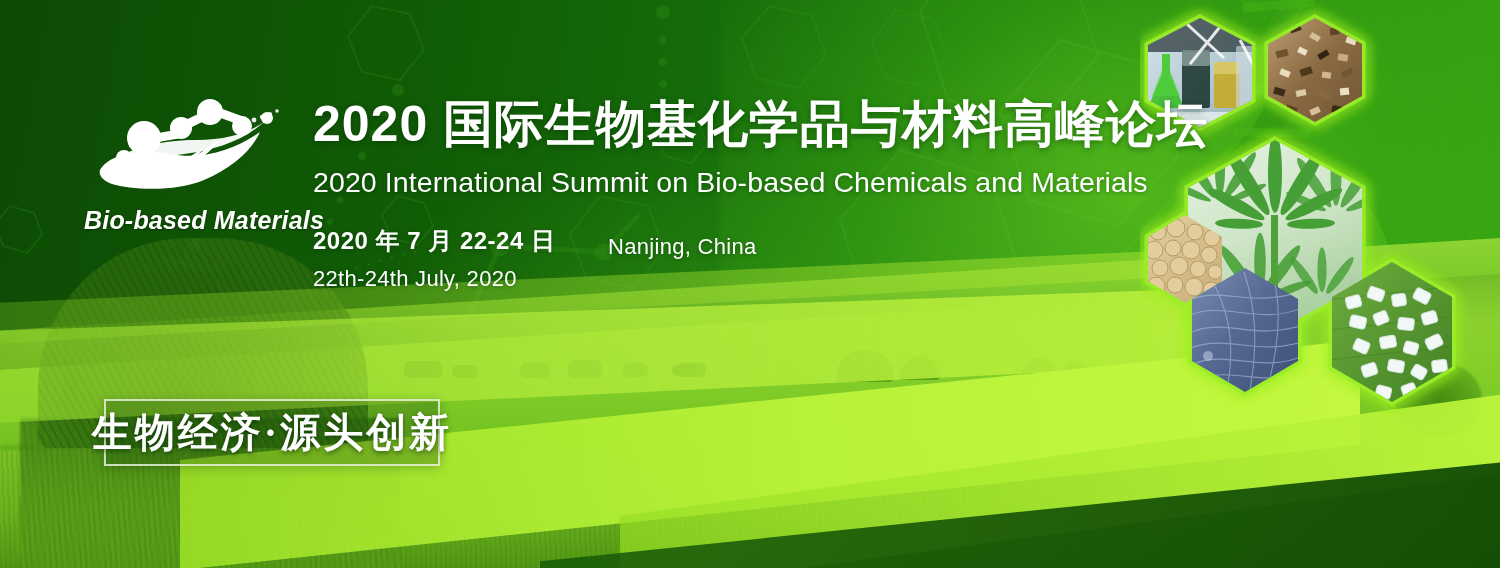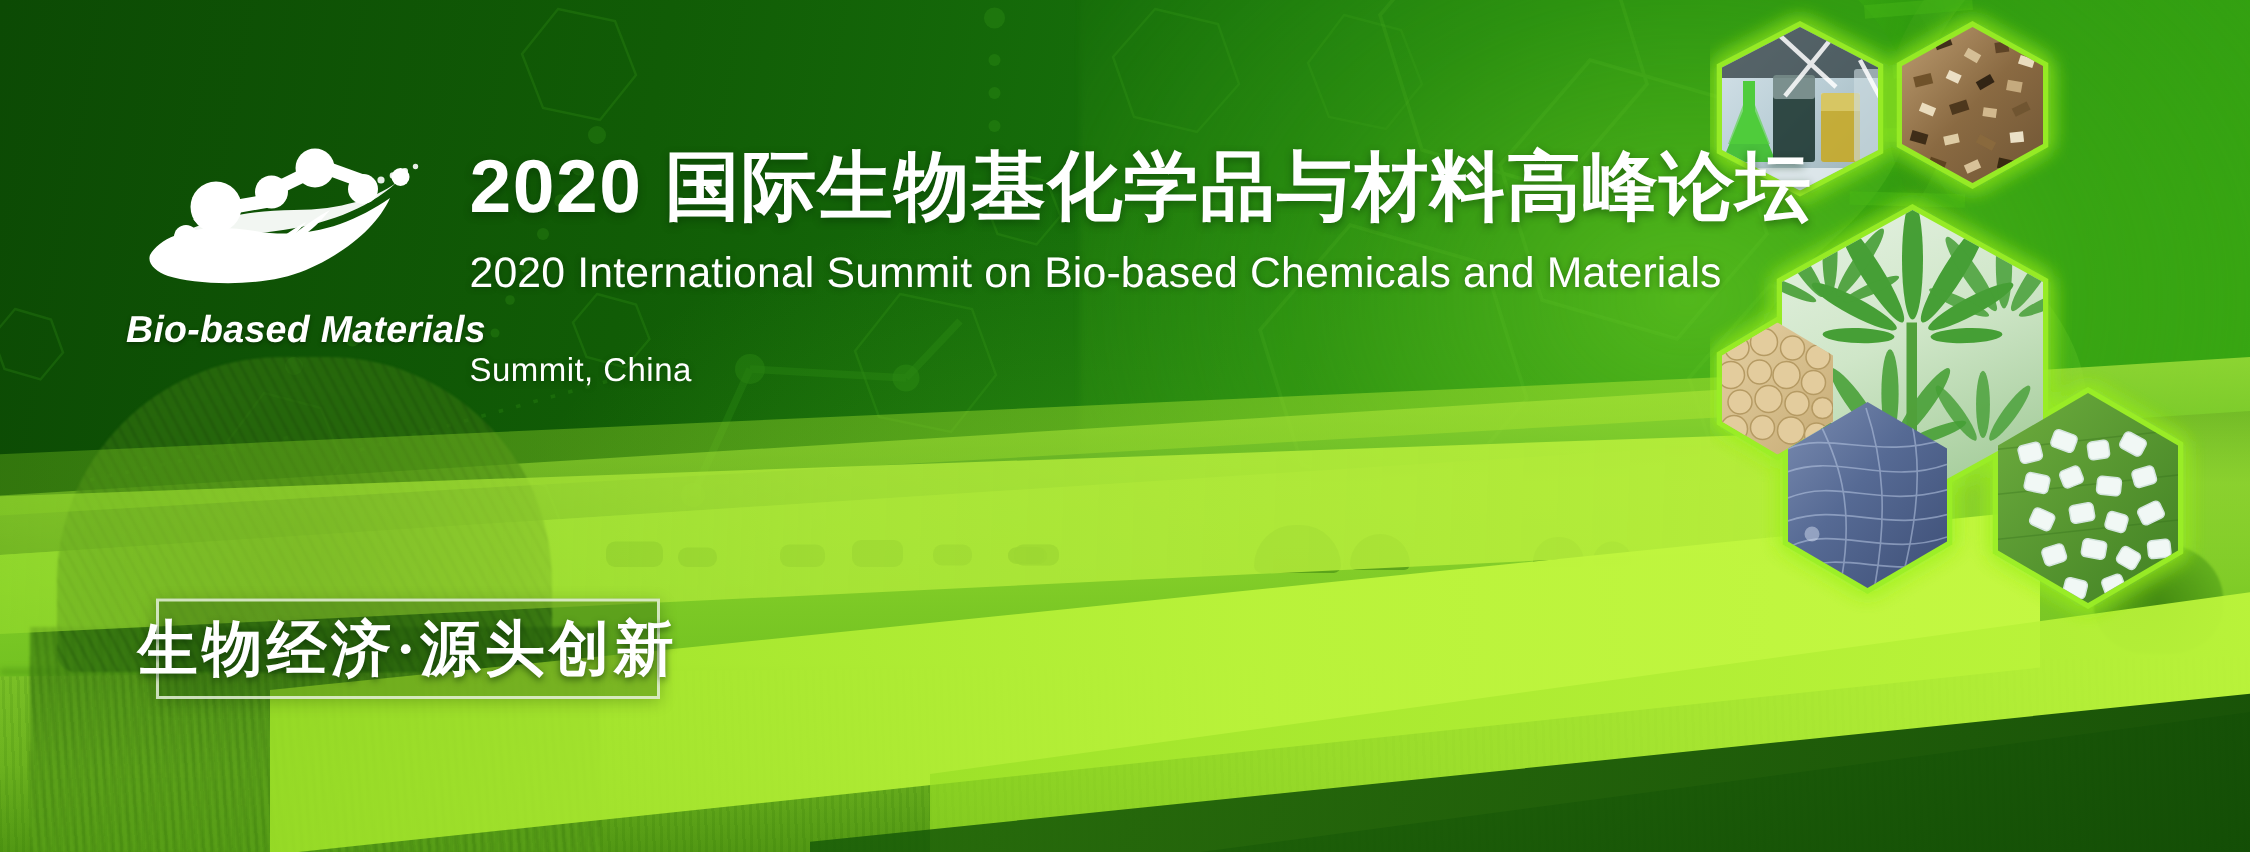--- a/index.html
+++ b/index.html
@@ -555,22 +555,26 @@
           <circle cx="193" cy="19" r="1.8"></circle>
       </g>
     </svg>
     <div class="logo-text">Bio-based Materials</div>
   </div>
 
   <div class="textblock">
     <div class="title-cn">2020 国际生物基化学品与材料高峰论坛</div>
     <div class="title-en">2020 International Summit on Bio-based Chemicals and Materials</div>
     <div class="meta">
+      <div class="meta-col date">
+        <div class="meta-line1">2020 年 7 月 22-24 日</div>
+        <div class="meta-line2">22th-24th July, 2020</div>
+      </div>
       <div class="meta-col">
-        <div class="meta-line2">Summit, China</div>
+        <div class="meta-line2">Nanjing, China</div>
       </div>
     </div>
   </div>
 
   <div class="slogan">
     <span class="slogan-text">生物经济·源头创新</span>
   </div>
 
 </div>
 

